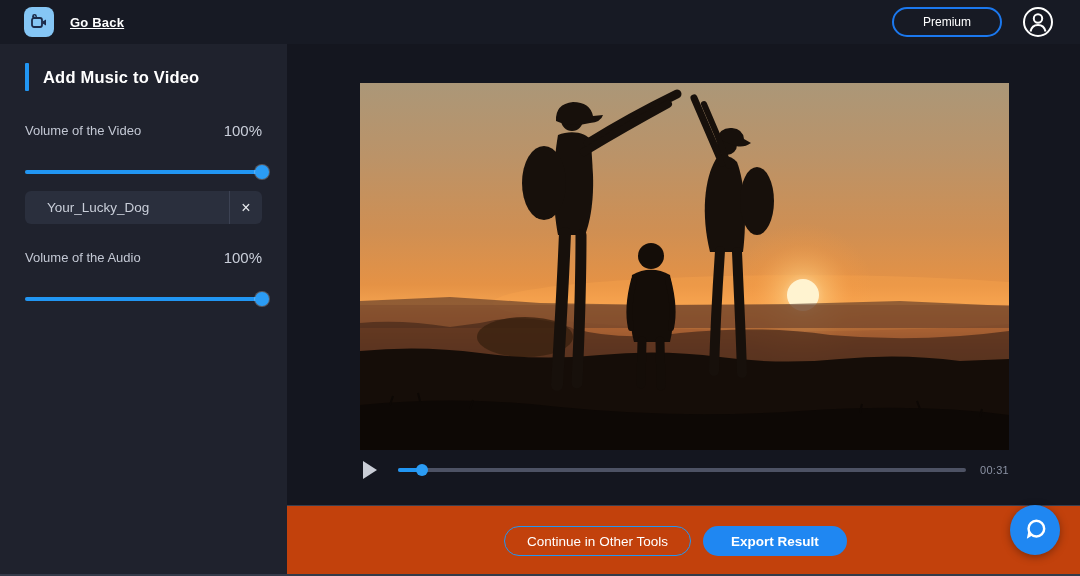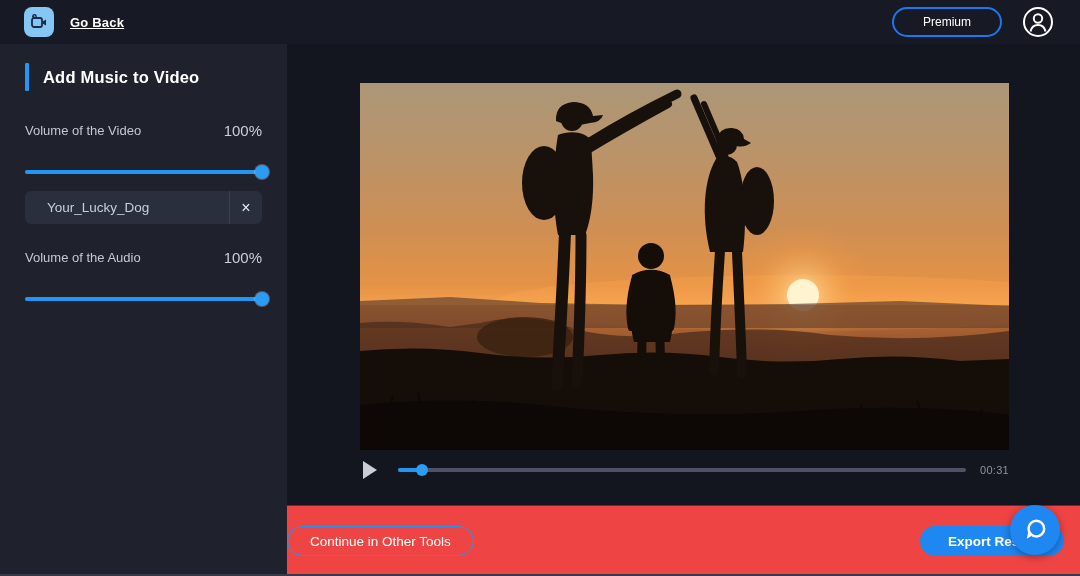--- a/index.html
+++ b/index.html
@@ -59,23 +59,23 @@
   .play-btn { width:18px; height:22px; margin-left:2px; cursor:pointer; display:flex; align-items:center; }
   .scrubber { position:relative; margin-left:18px; width:570px; height:14px;
               display:flex; align-items:center; cursor:pointer; }
   .scrubber .track { width:100%; height:4px; background:#4d5264; border-radius:2px; }
   .scrubber .fill { position:absolute; left:0; top:5px; height:4px; background:#2196f3; border-radius:2px; }
   .scrubber .thumb { position:absolute; right:-6px; top:50%; transform:translateY(-50%);
                      width:12px; height:12px; background:#2b9cf4; border-radius:50%; }
   .time { margin-left:14px; color:#8b92a3; font-size:11px; letter-spacing:.3px; }
 
   
-  .footer { position:absolute; left:0; right:0; bottom:0; height:71px; background:#ef4444;
+  .footer { position:absolute; left:0; right:0; bottom:0; height:71px; background:#c2410c;
             border-top:1px solid #3a3f4e; display:flex; align-items:center;
-            justify-content:space-between; gap:12px; padding-right:16px; }
+            justify-content:center; gap:12px; padding-right:16px; }
   .continue-btn { height:30px; padding:0 22px; border:1.5px solid #2196f3; border-radius:16px;
                   background:transparent; color:#fff; font-size:13.5px; cursor:pointer;
                   font-family:"Liberation Sans", sans-serif; }
   .export-btn { width:144px; height:30px; border:none; border-radius:16px; background:#1f87f2;
                 color:#fff; font-size:13.5px; font-weight:bold; cursor:pointer;
                 font-family:"Liberation Sans", sans-serif; }
   .chat-widget { position:absolute; right:20px; bottom:21px; width:50px; height:50px;
                  background:#1f87f2; border-radius:50%; display:flex; align-items:center;
                  justify-content:center; cursor:pointer; z-index:9;
                  box-shadow:0 2px 8px rgba(0,0,0,.35); }

